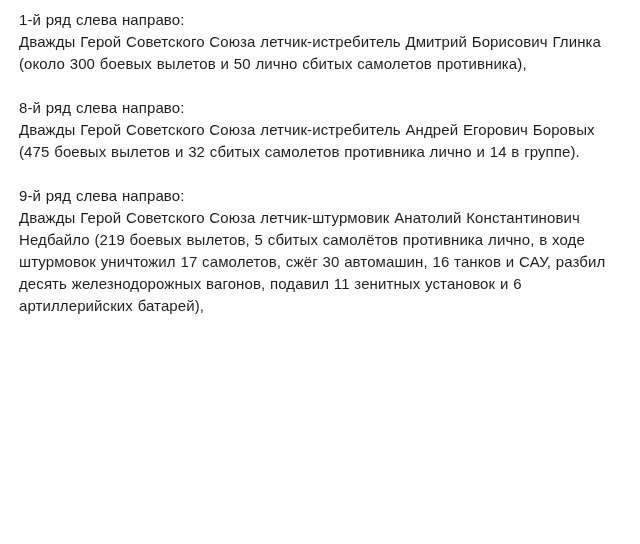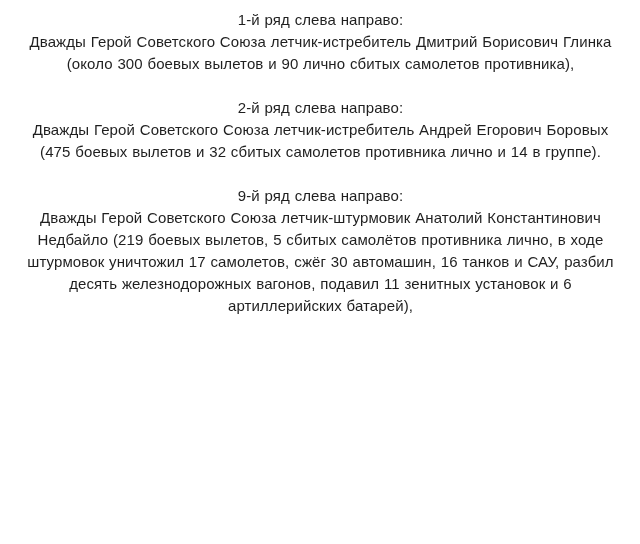--- a/index.html
+++ b/index.html
@@ -24,36 +24,36 @@
     }
     .doc section {
       margin: 0 0 22px 0;
     }
     .doc section:last-child {
       margin-bottom: 0;
     }
     .doc p {
       margin: 0;
       font-weight: 400;
-      text-align: center;
+      text-align: left;
       word-spacing: 0.5px;
     }
   </style>
 </head>
 <body>
 
 <div class="doc">
 
   <section>
     <p>1-й ряд слева направо:</p>
-    <p>Дважды Герой Советского Союза летчик-истребитель Дмитрий Борисович Глинка (около 300 боевых вылетов и 90 лично сбитых самолетов противника),</p>
+    <p>Дважды Герой Советского Союза летчик-истребитель Дмитрий Борисович Глинка (около 300 боевых вылетов и 50 лично сбитых самолетов противника),</p>
   </section>
 
   <section>
-    <p>2-й ряд слева направо:</p>
+    <p>8-й ряд слева направо:</p>
     <p>Дважды Герой Советского Союза летчик-истребитель Андрей Егорович Боровых (475 боевых вылетов и 32 сбитых самолетов противника лично и 14 в группе).</p>
   </section>
 
   <section>
     <p>9-й ряд слева направо:</p>
     <p>Дважды Герой Советского Союза летчик-штурмовик Анатолий Константинович Недбайло (219 боевых вылетов, 5 сбитых самолётов противника лично, в ходе штурмовок уничтожил 17 самолетов, сжёг 30 автомашин, 16 танков и САУ, разбил десять железнодорожных вагонов, подавил 11 зенитных установок и 6 артиллерийских батарей),</p>
 
   </section>
 
 </div>

